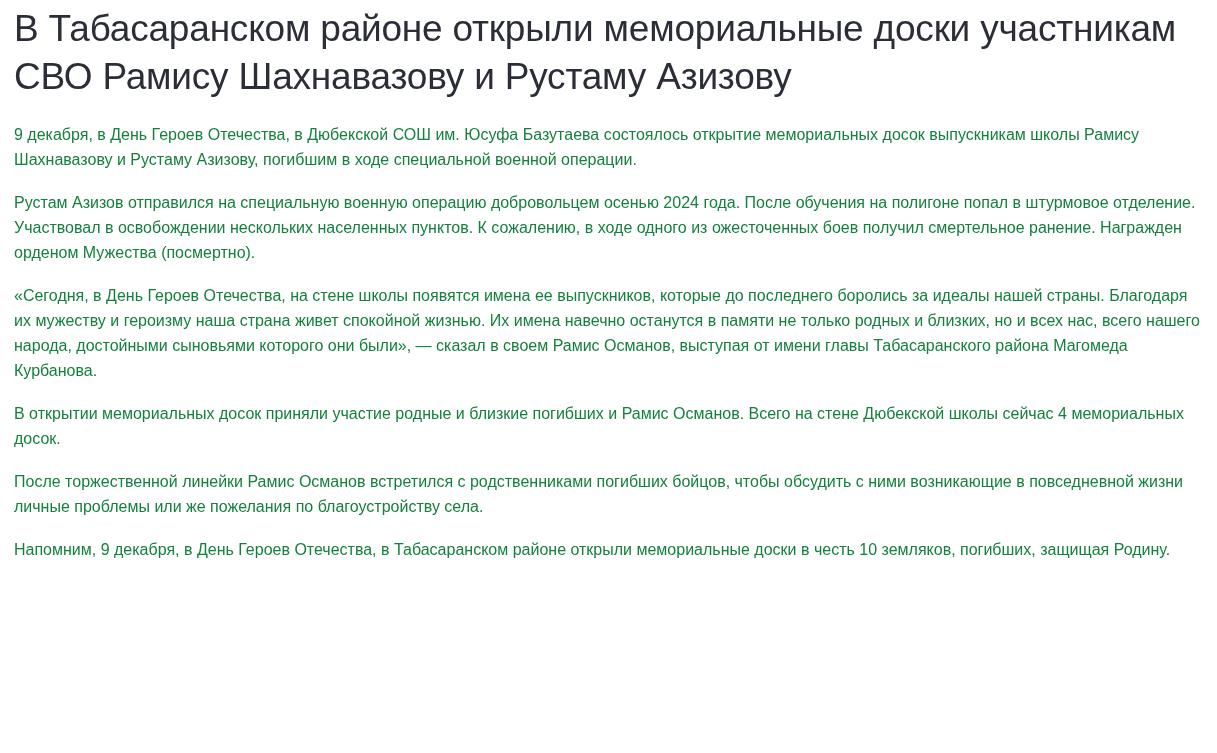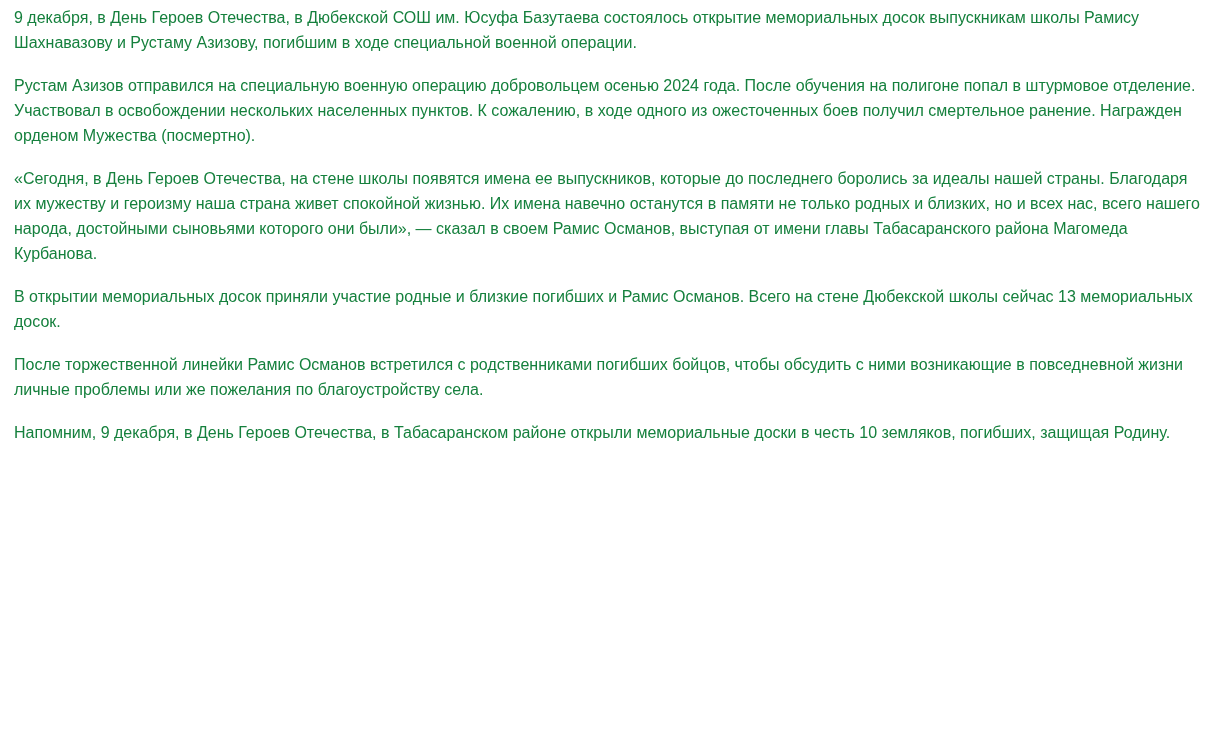--- a/index.html
+++ b/index.html
@@ -36,28 +36,29 @@
     max-width: 1190px;
   }
   .article-paragraph:last-child {
     margin-bottom: 14px;
   }
 </style>
 </head>
 <body>
 
 <main class="article">
+  <h1 class="article-title">В Табасаранском районе открыли мемориальные доски участникам СВО Рамису Шахнавазову и Рустаму Азизову</h1>
 
   <p class="article-paragraph">9 декабря, в День Героев Отечества, в Дюбекской СОШ им. Юсуфа Базутаева состоялось открытие мемориальных досок выпускникам школы Рамису Шахнавазову и Рустаму Азизову, погибшим в ходе специальной военной операции.</p>
 
 
   <p class="article-paragraph">Рустам Азизов отправился на специальную военную операцию добровольцем осенью 2024 года. После обучения на полигоне попал в штурмовое отделение. Участвовал в освобождении нескольких населенных пунктов. К сожалению, в ходе одного из ожесточенных боев получил смертельное ранение. Награжден орденом Мужества (посмертно).</p>
 
 
   <p class="article-paragraph">«Сегодня, в День Героев Отечества, на стене школы появятся имена ее выпускников, которые до последнего боролись за идеалы нашей страны. Благодаря их мужеству и героизму наша страна живет спокойной жизнью. Их имена навечно останутся в памяти не только родных и близких, но и всех нас, всего нашего народа, достойными сыновьями которого они были», — сказал в своем Рамис Османов, выступая от имени главы Табасаранского района Магомеда Курбанова.</p>
 
 
-  <p class="article-paragraph">В открытии мемориальных досок приняли участие родные и близкие погибших и Рамис Османов. Всего на стене Дюбекской школы сейчас 13 мемориальных досок.</p>
+  <p class="article-paragraph">В открытии мемориальных досок приняли участие родные и близкие погибших и Рамис Османов. Всего на стене Дюбекской школы сейчас 4 мемориальных досок.</p>
 
   <p class="article-paragraph">После торжественной линейки Рамис Османов встретился с родственниками погибших бойцов, чтобы обсудить с ними возникающие в повседневной жизни личные проблемы или же пожелания по благоустройству села.</p>
 
   <p class="article-paragraph">Напомним, 9 декабря, в День Героев Отечества, в Табасаранском районе открыли мемориальные доски в честь 10 земляков, погибших, защищая Родину.</p>
 </main>
 
 </body></html>

